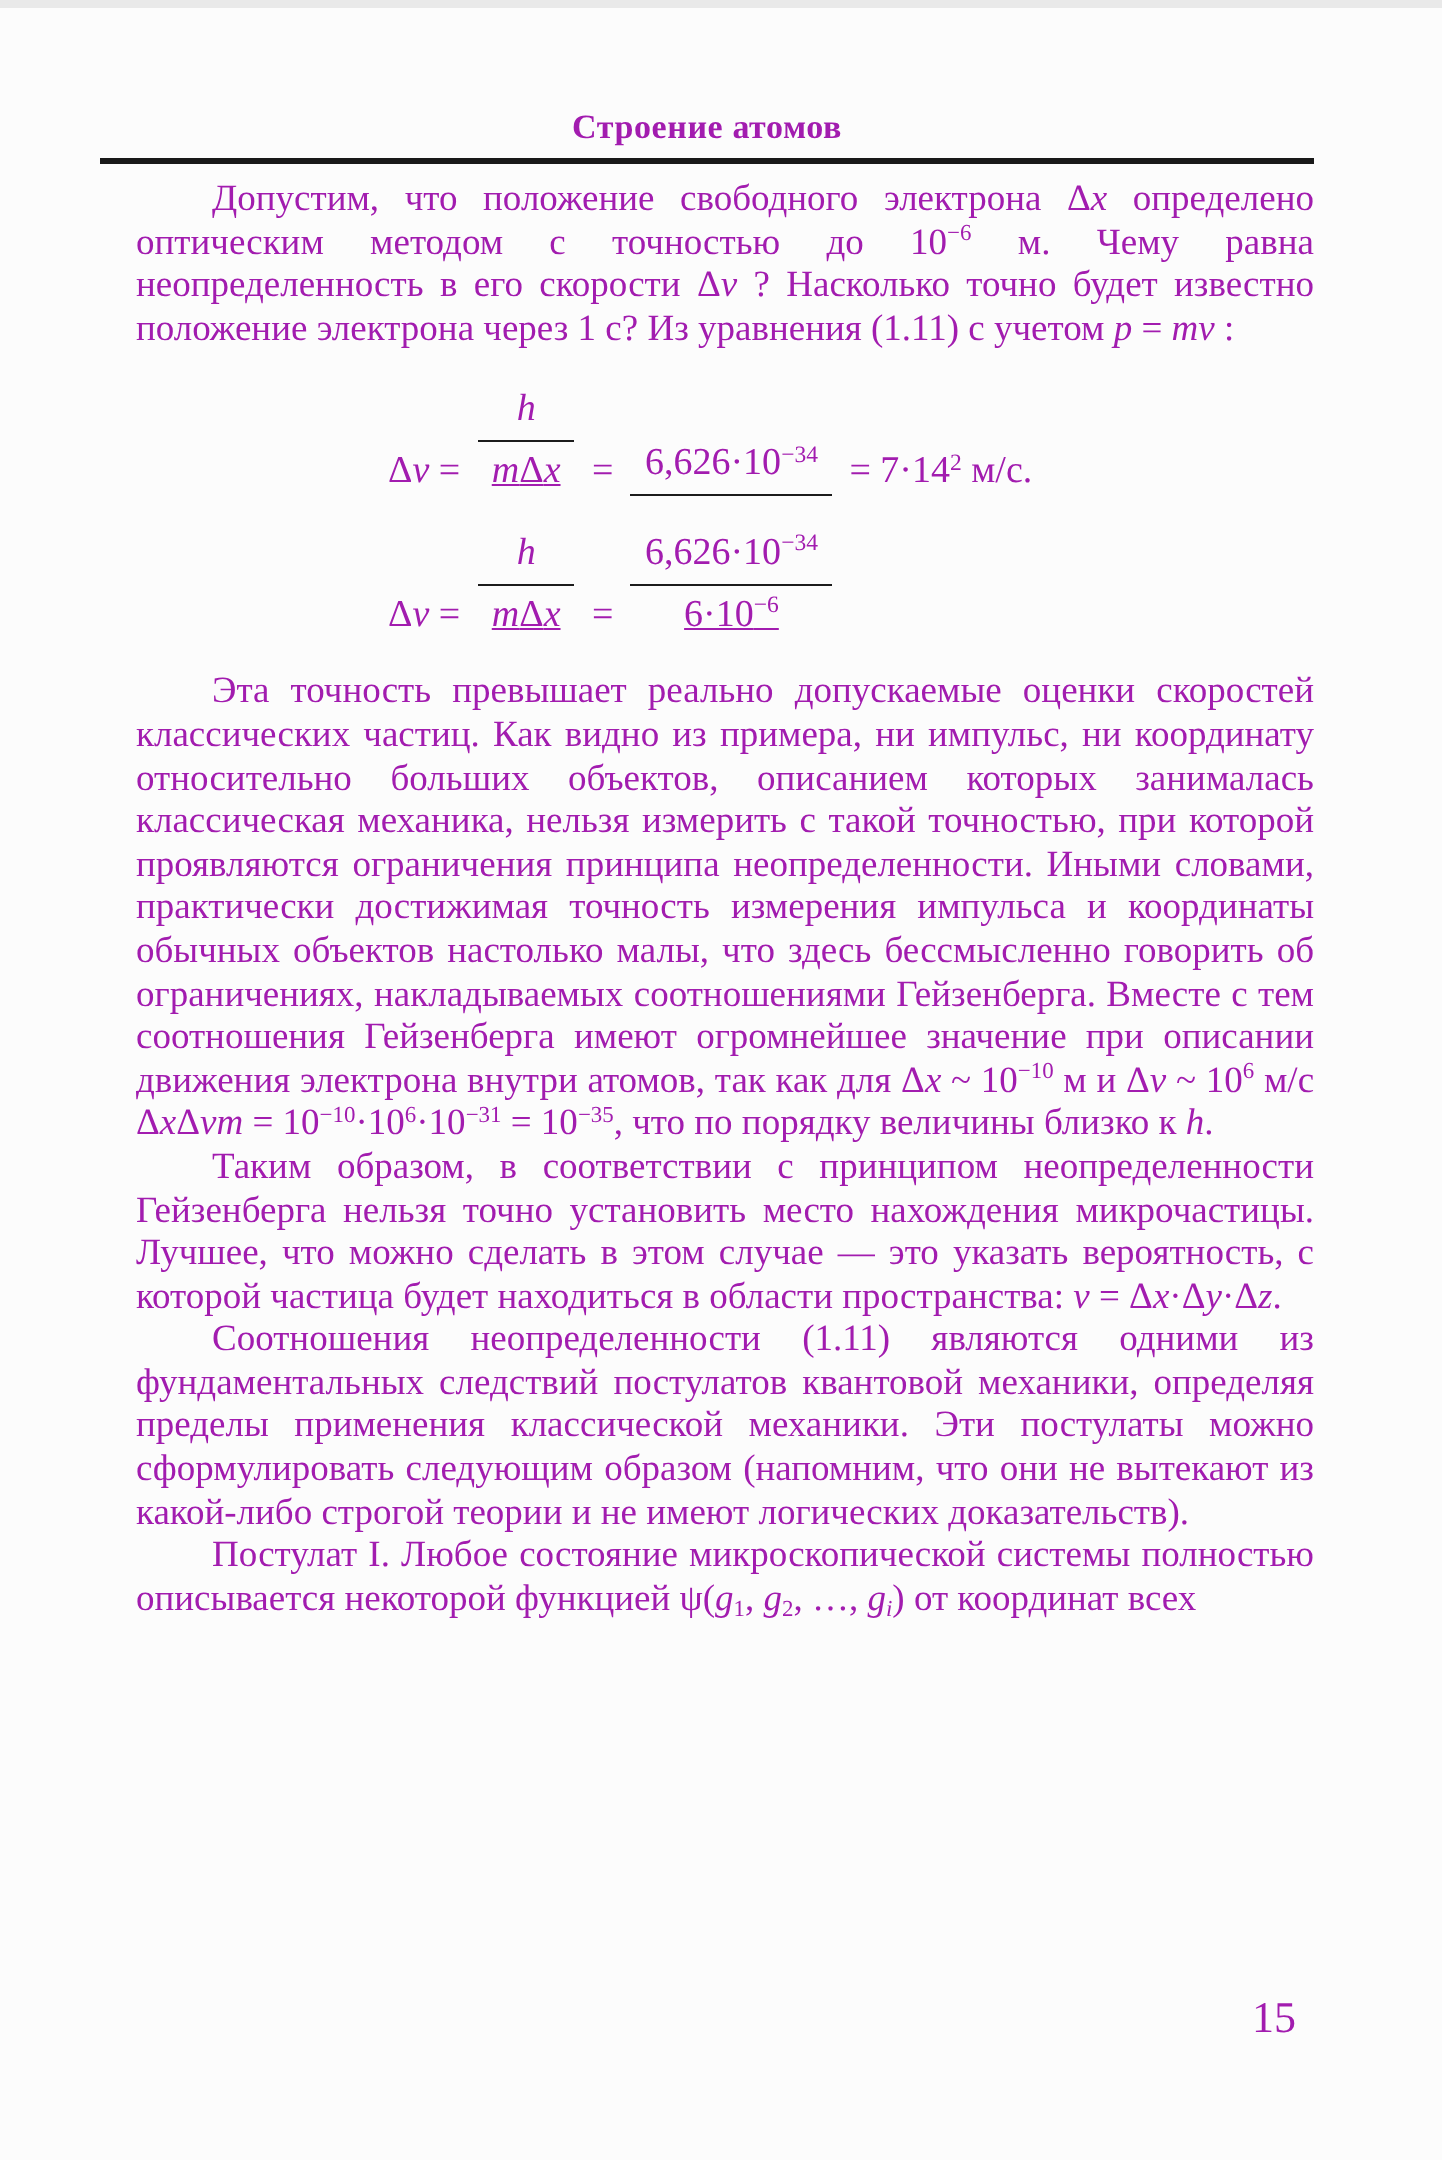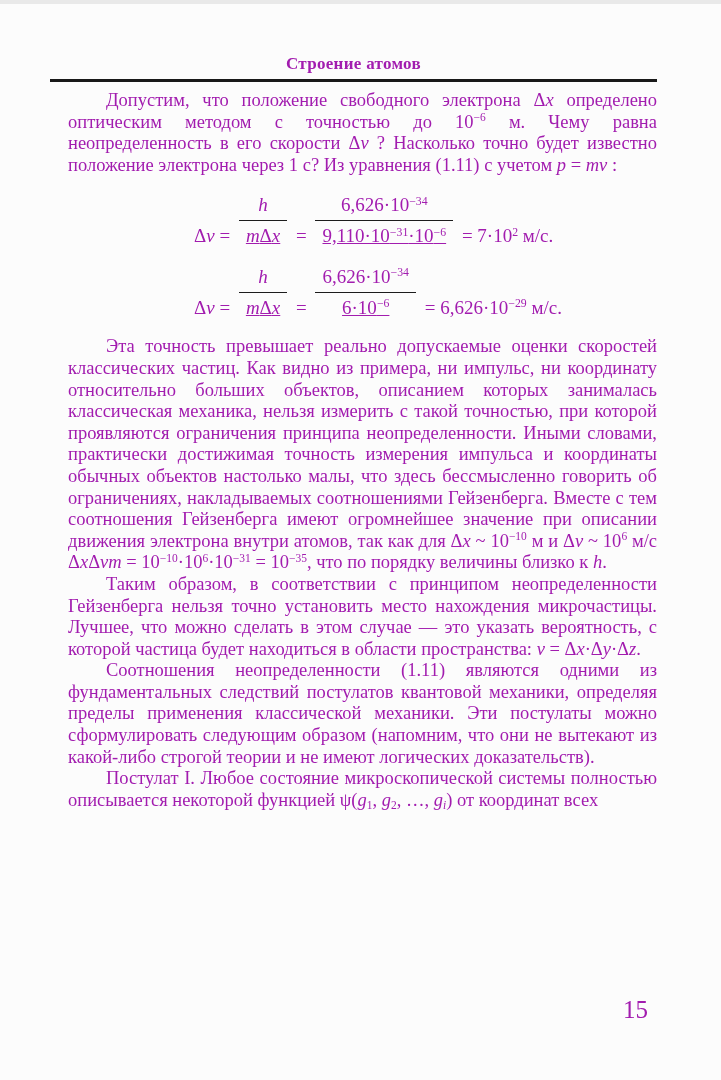--- a/index.html
+++ b/index.html
@@ -28,57 +28,55 @@
   .fr{white-space:pre;}
   .frac{display:inline-flex;flex-direction:column;text-align:center;margin:0 4px;}
   .frac .num{padding:0 7px 3px;border-bottom:1.6px solid #1c1c1c;}
   .frac .den{padding:3px 7px 0;white-space:pre;text-decoration:underline;}
   .rs-i{font-style:italic;}
   .rs-b{font-weight:400;}
   .rs-sup{font-size:0.62em;line-height:0;position:relative;top:-0.55em;white-space:pre;}
   .rs-sub{font-size:0.62em;line-height:0;position:relative;top:0.3em;white-space:pre;}
   .page-number{
     position:absolute;top:992px;left:560px;width:88px;
-    text-align:right;font-size:25px;
+    text-align:right;font-size:22px;
   }
 </style>
 </head>
 <body>
 
 <div class="page">
   <div class="running-header">Строение атомов</div>
   <div class="header-rule"></div>
 
   <div class="page-body">
     <p class="para"><span class="rs-n">Допустим, что положение свободного электрона </span><span class="rs-n">Δ</span><span class="rs-i">x</span><span class="rs-n"> определено оптическим методом с точностью до 10</span><span class="rs-sup">−6</span><span class="rs-n"> м. Чему равна неопределенность в его скорости </span><span class="rs-n">Δ</span><span class="rs-i">v</span><span class="rs-n"> ? Насколько точно будет известно положение электрона через 1 с? Из уравнения (1.11) с учетом </span><span class="rs-i">p</span><span class="rs-n"> = </span><span class="rs-i">mv</span><span class="rs-n"> :</span></p>
     <div class="formula">
         <span class="fr"><span class="rs-n">Δ</span><span class="rs-i">v</span><span class="rs-n"> = </span></span>
         <span class="frac">
           <span class="num"><span class="rs-i">h</span></span>
           <span class="den"><span class="rs-i">m</span><span class="rs-n">Δ</span><span class="rs-i">x</span></span>
         </span>
         <span class="fr"><span class="rs-n"> = </span></span>
         <span class="frac">
           <span class="num"><span class="rs-n">6,626·10</span><span class="rs-sup">−34</span></span>
-          <span class="den"><span class="rs-n">9,110·10</span><span class="rs-sup">−31</span><span class="rs-n">·10</span><span class="rs-sup">−6</span></span>
         </span>
-        <span class="fr"><span class="rs-n"> = 7·10</span><span class="rs-sup">2</span><span class="rs-n"> м/с.</span></span>
+        <span class="fr"><span class="rs-n"> = 7·14</span><span class="rs-sup">2</span><span class="rs-n"> м/с.</span></span>
       </div>
     <div class="formula">
         <span class="fr"><span class="rs-n">Δ</span><span class="rs-i">v</span><span class="rs-n"> = </span></span>
         <span class="frac">
           <span class="num"><span class="rs-i">h</span></span>
           <span class="den"><span class="rs-i">m</span><span class="rs-n">Δ</span><span class="rs-i">x</span></span>
         </span>
         <span class="fr"><span class="rs-n"> = </span></span>
         <span class="frac">
           <span class="num"><span class="rs-n">6,626·10</span><span class="rs-sup">−34</span></span>
           <span class="den"><span class="rs-n">6·10</span><span class="rs-sup">−6</span></span>
         </span>
-        <span class="fr"><span class="rs-n"> = 6,626·10</span><span class="rs-sup">−29</span><span class="rs-n"> м/с.</span></span>
       </div>
     <p class="para"><span class="rs-n">Эта точность превышает реально допускаемые оценки скоростей классических частиц. Как видно из примера, ни импульс, ни координату относительно больших объектов, описанием которых занималась классическая механика, нельзя измерить с такой точностью, при которой проявляются ограничения принципа неопределенности. Иными словами, практически достижимая точность измерения импульса и координаты обычных объектов настолько малы, что здесь бессмысленно говорить об ограничениях, накладываемых соотношениями Гейзенберга. Вместе с тем соотношения Гейзенберга имеют огромнейшее значение при описании движения электрона внутри атомов, так как для </span><span class="rs-n">Δ</span><span class="rs-i">x</span><span class="rs-n"> ~ 10</span><span class="rs-sup">−10</span><span class="rs-n"> м и </span><span class="rs-n">Δ</span><span class="rs-i">v</span><span class="rs-n"> ~ 10</span><span class="rs-sup">6</span><span class="rs-n"> м/с </span><span class="rs-n">Δ</span><span class="rs-i">x</span><span class="rs-n">Δ</span><span class="rs-i">vm</span><span class="rs-n"> = 10</span><span class="rs-sup">−10</span><span class="rs-n">·10</span><span class="rs-sup">6</span><span class="rs-n">·10</span><span class="rs-sup">−31</span><span class="rs-n"> = 10</span><span class="rs-sup">−35</span><span class="rs-n">, что по порядку величины близко к </span><span class="rs-i">h</span><span class="rs-n">.</span></p>
     <p class="para"><span class="rs-n">Таким образом, в соответствии с принципом неопределенности Гейзенберга нельзя точно установить место нахождения микрочастицы. Лучшее, что можно сделать в этом случае — это указать вероятность, с которой частица будет находиться в области пространства: </span><span class="rs-i">v</span><span class="rs-n"> = </span><span class="rs-n">Δ</span><span class="rs-i">x</span><span class="rs-n">·Δ</span><span class="rs-i">y</span><span class="rs-n">·Δ</span><span class="rs-i">z</span><span class="rs-n">.</span></p>
     <p class="para"><span class="rs-n">Соотношения неопределенности (1.11) являются одними из фундаментальных следствий постулатов квантовой механики, определяя пределы применения классической механики. Эти постулаты можно сформулировать следующим образом (напомним, что они не вытекают из какой-либо строгой теории и не имеют логических доказательств).</span></p>
     <p class="para"><span class="rs-b">Постулат I.</span><span class="rs-n"> Любое состояние микроскопической системы полностью описывается некоторой функцией ψ(</span><span class="rs-i">g</span><span class="rs-sub">1</span><span class="rs-n">, </span><span class="rs-i">g</span><span class="rs-sub">2</span><span class="rs-n">, …, </span><span class="rs-i">g</span><span class="rs-i rs-sub">i</span><span class="rs-n">) от координат всех</span></p>
   </div>
 
   <div class="page-number">15</div>
 </div>
 

